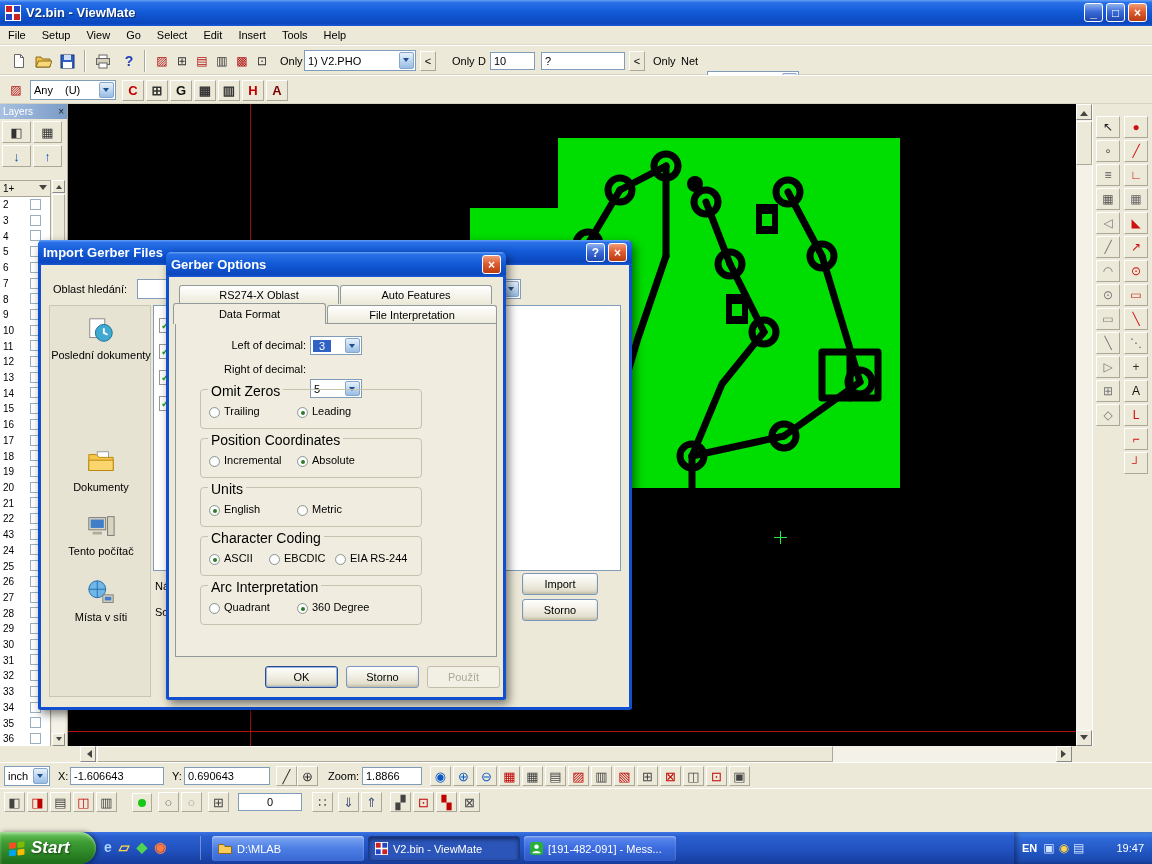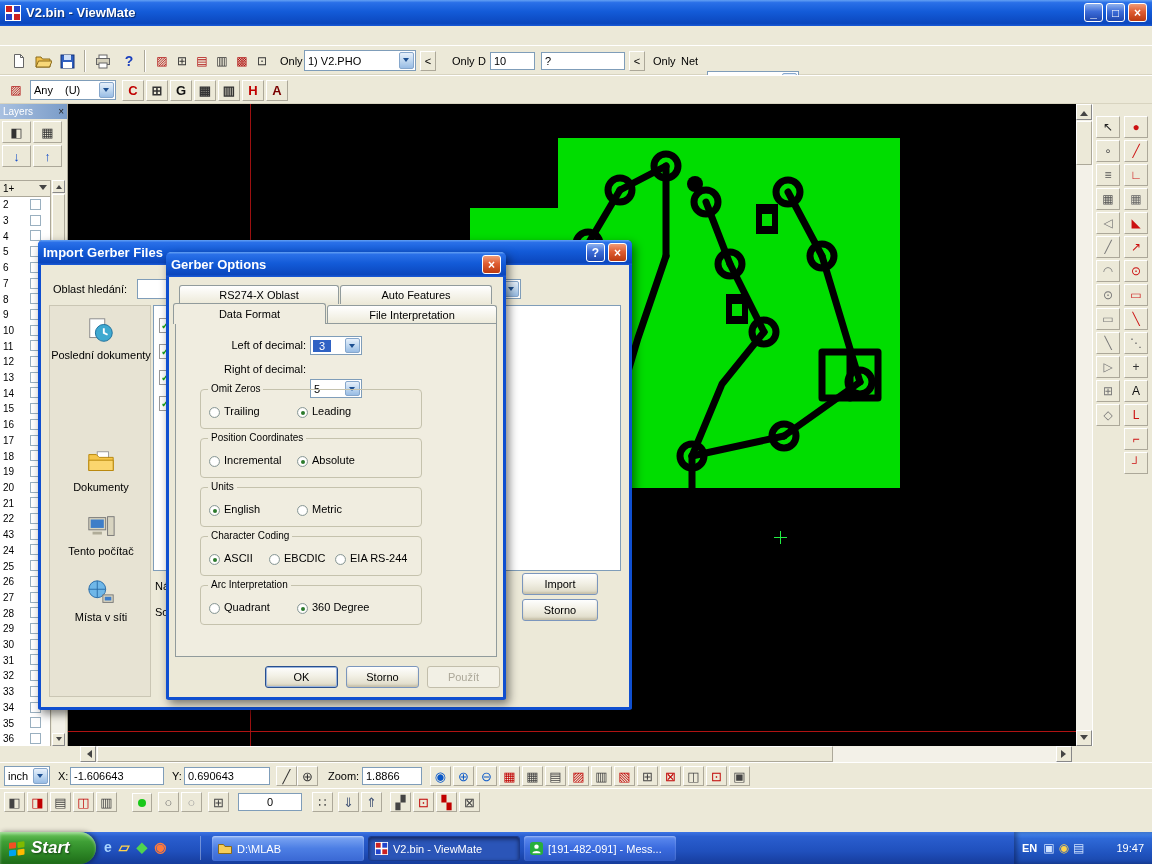--- a/index.html
+++ b/index.html
@@ -17,21 +17,21 @@
 .combo{background:#fff;border:1px solid #7f9db9;display:flex;align-items:center;padding:0 18px 0 3px;font-size:11px;position:relative}
 .carr{position:absolute;right:1px;top:1px;bottom:1px;width:15px;background:linear-gradient(#e7f0fb,#c0d8f0 50%,#98bce4);border:1px solid #86a7cc;border-radius:2px}
 .carr::after{content:"";position:absolute;left:3px;top:5px;border:3.5px solid transparent;border-top:4.5px solid #1d4f91}
 .xpbtn{border:1px solid #7b96bd;border-radius:3px;background:linear-gradient(#fefefe,#f2f0e5 45%,#dcd8c4);display:flex;align-items:center;justify-content:center;font-size:11px;box-shadow:inset 0 -2px 2px rgba(160,150,120,.35)}
 .xpbtn.def{border-color:#284f8f;box-shadow:inset 0 0 0 1px #9ab4dd,inset 0 -2px 2px rgba(160,150,120,.35)}
 .xpbtn.dis{color:#aca899;border-color:#c2beab;box-shadow:none;background:#f2f0e5}
 .radio{position:absolute;width:11px;height:11px;border-radius:50%;background:radial-gradient(#fff 55%,#dcd8c8);border:1px solid #8a9a9a}
 .radio.sel::after{content:"";position:absolute;left:2.5px;top:2.5px;width:4px;height:4px;border-radius:50%;background:#2c7a2c}
 .chk{position:absolute;width:11px;height:11px;background:#fff;border:1px solid #9ab0c0}
 .group{position:absolute;border:1px solid #c5c2ad;border-radius:4px}
-.legend{position:absolute;top:-7px;left:7px;background:#f0ede0;padding:0 3px;font-size:10px;white-space:nowrap}
+.legend{position:absolute;top:-7px;left:7px;background:#f0ede0;padding:0 3px;font-size:14px;white-space:nowrap}
 .tab{height:19px;padding:0 10px;display:flex;align-items:center;justify-content:center;border:1px solid #919b9c;border-bottom:none;border-radius:3px 3px 0 0;background:linear-gradient(#fff,#ece9d8);font-size:11px;white-space:nowrap}
 .tab.active{height:21px;background:#f0ede0;position:relative;z-index:6}
 .xpdlg{position:absolute;background:#ece9d8;border:3px solid #0f4fd0;border-top:none;border-radius:5px 5px 3px 3px;box-shadow:3px 4px 10px rgba(0,0,0,.5)}
 .cap{position:relative;height:25px;margin:0 -3px;background:linear-gradient(180deg,#64a1f4 0%,#2a70e8 10%,#135bd8 45%,#0b47be 90%,#1a5ad8 100%);border-radius:5px 5px 0 0;display:flex;align-items:center;color:#fff;font-weight:bold;font-size:13px;padding:0 5px;gap:3px}
 .dbody{position:absolute;left:0;top:25px;right:0;bottom:0}
 .capbtn{width:19px;height:19px;border-radius:3px;border:1px solid #fff;display:flex;align-items:center;justify-content:center;color:#fff;font-size:12px;font-weight:bold;background:linear-gradient(#8fb2ee,#3c6cd8 45%,#1e46ad)}
 .capbtn.close{background:linear-gradient(#f09b77,#df5d32 45%,#bb3a10)}
 .ptool{width:24px;height:22px;margin-bottom:2px;background:#ece9d8;border:1px solid #fff;border-right-color:#aca899;border-bottom-color:#aca899;display:flex;align-items:center;justify-content:center;font-size:12px}
 .lrow{height:15.71px;display:flex;align-items:center;position:relative;background:#fff}
 .lnum{padding-left:3px;font-size:10px}
@@ -62,20 +62,32 @@
           <rect x="9" y="1" width="6" height="6" fill="#2244cc"></rect>
           <rect x="1" y="9" width="6" height="6" fill="#2244cc"></rect>
           <rect x="9" y="9" width="6" height="6" fill="#cc2222"></rect>
         </svg></span>
     <span class="a" style="left:26px;top:5px;color:#fff;font-weight:bold;font-size:13px;text-shadow:1px 1px 1px rgba(0,0,0,.5)">V2.bin - ViewMate</span>
     <span class="capbtn a" style="left:1084px;top:3px">_</span>
     <span class="capbtn a" style="left:1106px;top:3px">□</span>
     <span class="capbtn close a" style="left:1128px;top:3px">×</span>
   </div>
 
+  <div class="a flex" style="left:0;top:26px;width:1152px;height:19px;background:#ece9d8;border-bottom:1px solid #ddd9c8">
+
+  <span class="menu-item">File</span>
+      <span class="menu-item">Setup</span>
+      <span class="menu-item">View</span>
+      <span class="menu-item">Go</span>
+      <span class="menu-item">Select</span>
+      <span class="menu-item">Edit</span>
+      <span class="menu-item">Insert</span>
+      <span class="menu-item">Tools</span>
+      <span class="menu-item">Help</span>
+    </div>
 
   <div class="a tbrow" style="left:0;top:45px;width:1152px;height:30px">
     <span class="ibtn a" style="left:8px;top:4px">
         <svg width="16" height="16" viewBox="0 0 16 16">
           <path d="M3.5 1.5h6l3 3v10h-9z" fill="#fff" stroke="#666"></path>
           <path d="M9.5 1.5v3h3" fill="none" stroke="#666"></path>
         </svg>
       </span>
     <span class="ibtn a" style="left:32px;top:4px">
         <svg width="17" height="15" viewBox="0 0 17 15">

